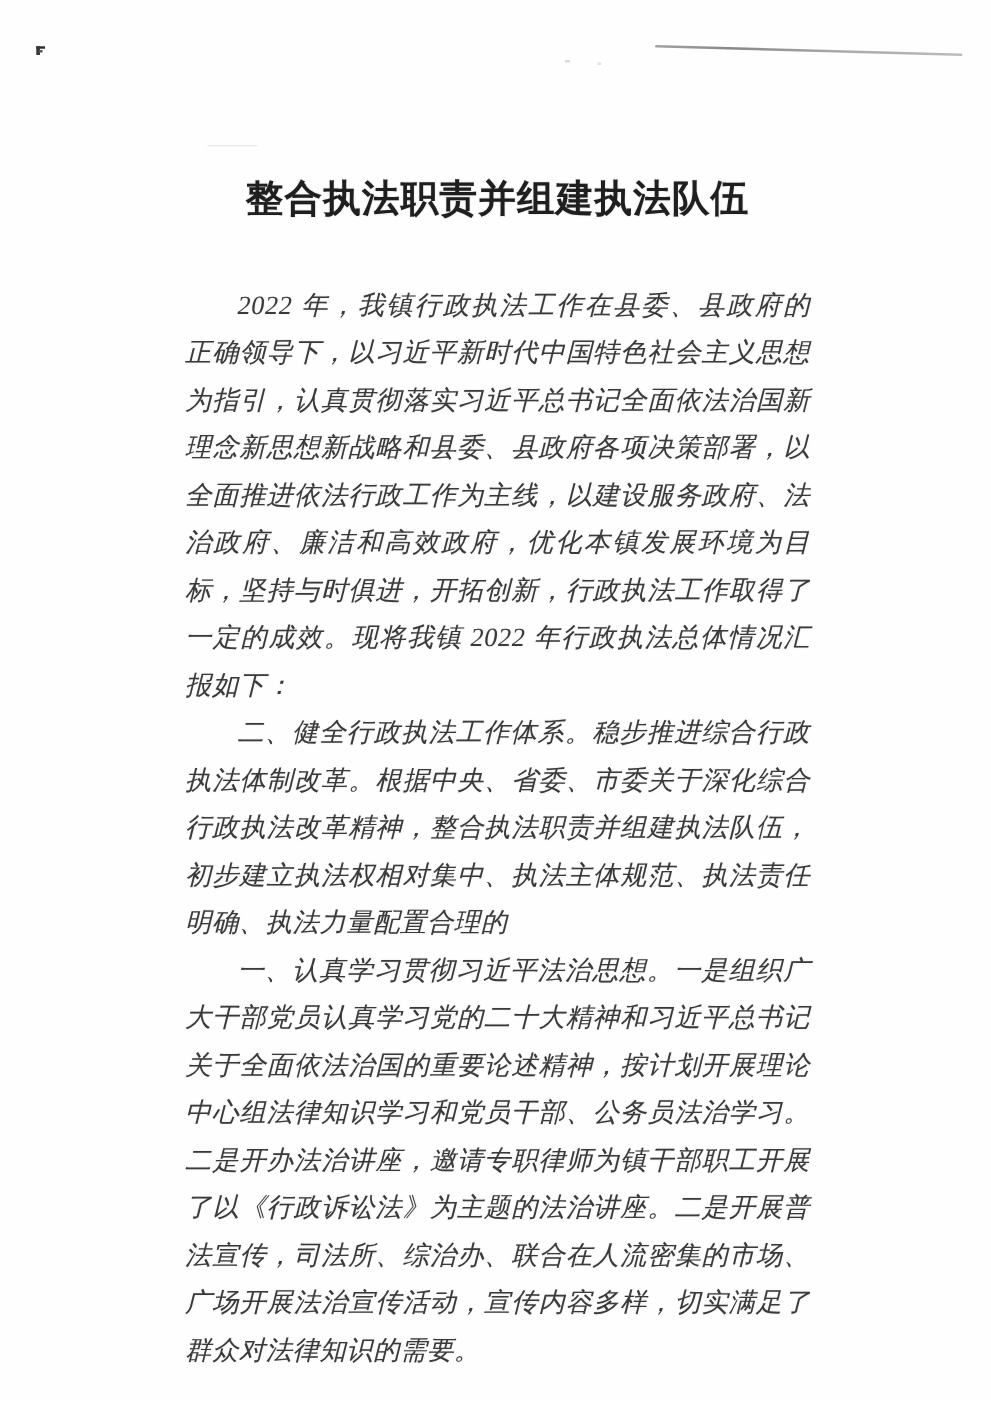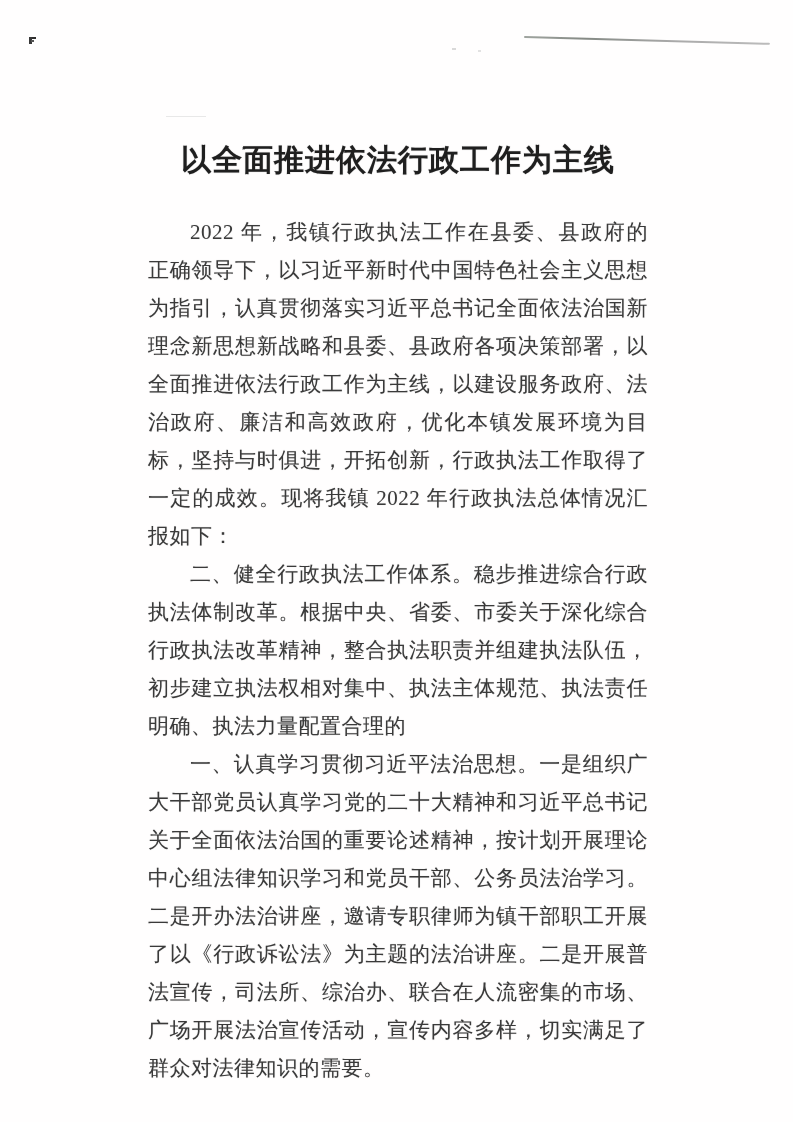--- a/index.html
+++ b/index.html
@@ -63,22 +63,23 @@
     text-align: center;
     font-size: 30px;
     line-height: 42px;
     font-weight: bold;
     letter-spacing: 1px;
     color: #1f1f1f;
     text-shadow: 0 0 1px rgba(30,30,30,0.35);
     white-space: nowrap;
   }
   .doc-body {
-    margin-top: 32px;
+    margin-top: 44px;
     color: #3a3a3a;
+    font-style: italic;
   }
   .doc-body p {
     margin: 0;
     font-size: 21px;
     line-height: 38px;
     text-align: justify;
     text-indent: 2em;
     letter-spacing: 0.5px;
     color: #3a3a3a;
     text-shadow: 0 0 1px rgba(70,70,70,0.3);
@@ -94,21 +95,21 @@
     <div class="bar-v"></div>
     <div class="bar-m"></div>
   </div>
   <div class="streak"></div>
   <div class="speck-a"></div>
   <div class="speck-b"></div>
   <div class="speck-c"></div>
   <div class="speck-d"></div>
 
   <div class="doc">
-    <h1 class="doc-title">以全面推进依法行政工作为主线</h1>
+    <h1 class="doc-title">整合执法职责并组建执法队伍</h1>
     <div class="doc-body">
       <p>2022 年，我镇行政执法工作在县委、县政府的正确领导下，以习近平新时代中国特色社会主义思想为指引，认真贯彻落实习近平总书记全面依法治国新理念新思想新战略和县委、县政府各项决策部署，以全面推进依法行政工作为主线，以建设服务政府、法治政府、廉洁和高效政府，优化本镇发展环境为目标，坚持与时俱进，开拓创新，行政执法工作取得了一定的成效。现将我镇 2022 年行政执法总体情况汇报如下：</p>
       <p>二、健全行政执法工作体系。稳步推进综合行政执法体制改革。根据中央、省委、市委关于深化综合行政执法改革精神，整合执法职责并组建执法队伍，初步建立执法权相对集中、执法主体规范、执法责任明确、执法力量配置合理的</p>
       <p>一、认真学习贯彻习近平法治思想。一是组织广大干部党员认真学习党的二十大精神和习近平总书记关于全面依法治国的重要论述精神，按计划开展理论中心组法律知识学习和党员干部、公务员法治学习。二是开办法治讲座，邀请专职律师为镇干部职工开展了以《行政诉讼法》为主题的法治讲座。二是开展普法宣传，司法所、综治办、联合在人流密集的市场、广场开展法治宣传活动，宣传内容多样，切实满足了群众对法律知识的需要。</p>
     </div>
   </div>
 
 </div>
 
 </body></html>

